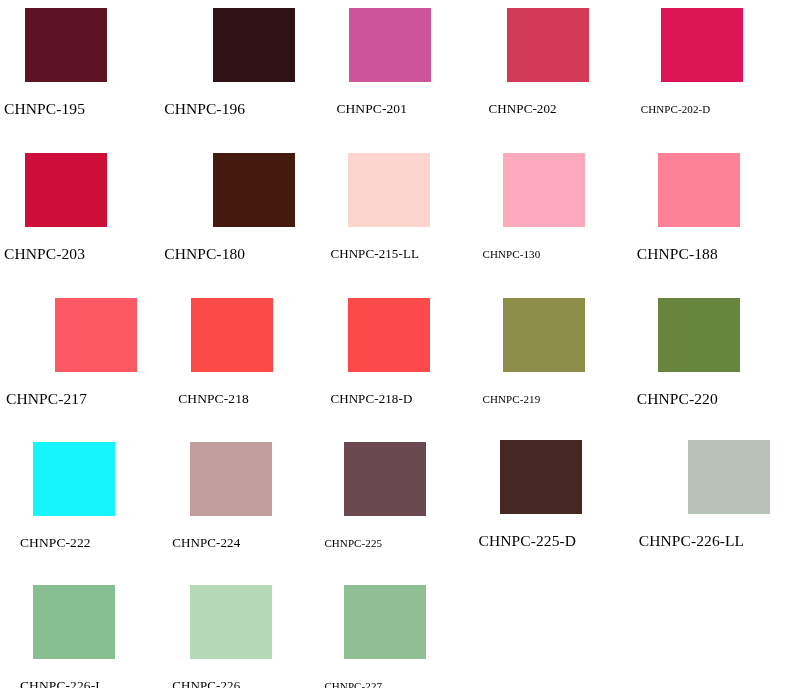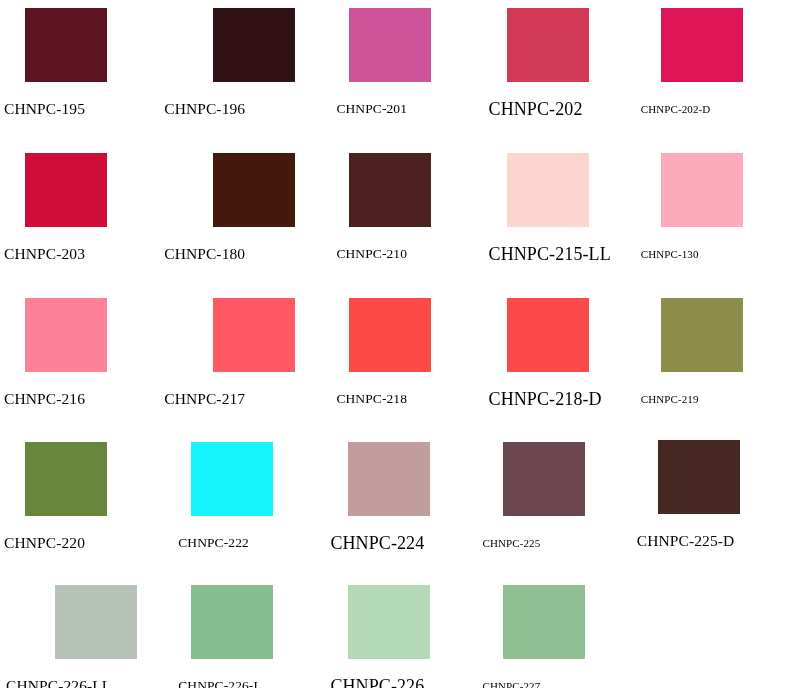--- a/index.html
+++ b/index.html
@@ -43,21 +43,21 @@
     white-space: nowrap;
   }
   
   .col-1 .chip { margin-left: 25px; }
   .col-1 .chip-label { margin-left: 4px; }
   .col-2 .chip { margin-left: 55px; }
   .col-2 .chip-label { }
   .col-3 .chip { margin-left: 33px; }
   .col-3 .chip-label { margin-left: 20px; font-size: 13.5px; }
   .col-4 .chip { margin-left: 32px; }
-  .col-4 .chip-label { margin-left: 14px; font-size: 18px; text-align: center; }
+  .col-4 .chip-label { margin-left: 14px; font-size: 13px; text-align: center; }
   .col-5 .chip { margin-left: 28px; }
   .col-5 .chip-label { margin-left: 8px; font-size: 11px; }
 
   
   .row-1 .chip-label { margin-top: 18px; }
   .row-5 .chip { margin-top: 6px; }
 </style>
 </head>
 <body style="background-color: rgb(255, 255, 255); color: rgb(0, 0, 0);">
 
@@ -85,36 +85,32 @@
   </div>
 
   <div class="swatch-cell row-2 col-1">
     <span class="chip" style="background-color: rgb(206, 14, 57);"></span>
     <span class="chip-label">CHNPC-203</span>
   </div>
   <div class="swatch-cell row-2 col-2">
     <span class="chip" style="background-color: rgb(67, 26, 13);"></span>
     <span class="chip-label">CHNPC-180</span>
   </div>
-  <div class="swatch-cell row-2 col-3">
-    <span class="chip" style="background-color: rgb(75, 34, 32);"></span>
-    <span class="chip-label">CHNPC-210</span>
-  </div>
   <div class="swatch-cell row-2 col-4">
     <span class="chip" style="background-color: rgb(253, 213, 207);"></span>
     <span class="chip-label">CHNPC-215-LL</span>
   </div>
   <div class="swatch-cell row-2 col-5">
     <span class="chip" style="background-color: rgb(253, 170, 188);"></span>
     <span class="chip-label">CHNPC-130</span>
   </div>
 
   <div class="swatch-cell row-3 col-1">
     <span class="chip" style="background-color: rgb(253, 130, 152);"></span>
-    <span class="chip-label">CHNPC-216</span>
+    <span class="chip-label">CHNPC-188</span>
   </div>
   <div class="swatch-cell row-3 col-2">
     <span class="chip" style="background-color: rgb(252, 89, 101);"></span>
     <span class="chip-label">CHNPC-217</span>
   </div>
   <div class="swatch-cell row-3 col-3">
     <span class="chip" style="background-color: rgb(252, 74, 71);"></span>
     <span class="chip-label">CHNPC-218</span>
   </div>
   <div class="swatch-cell row-3 col-4">

